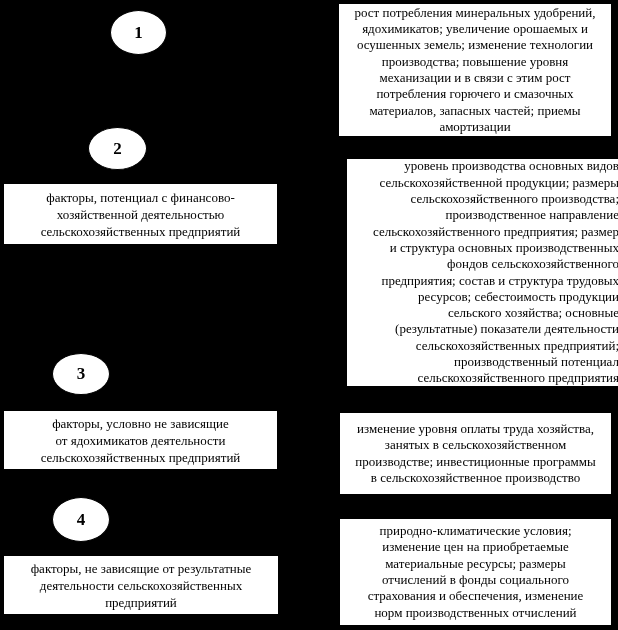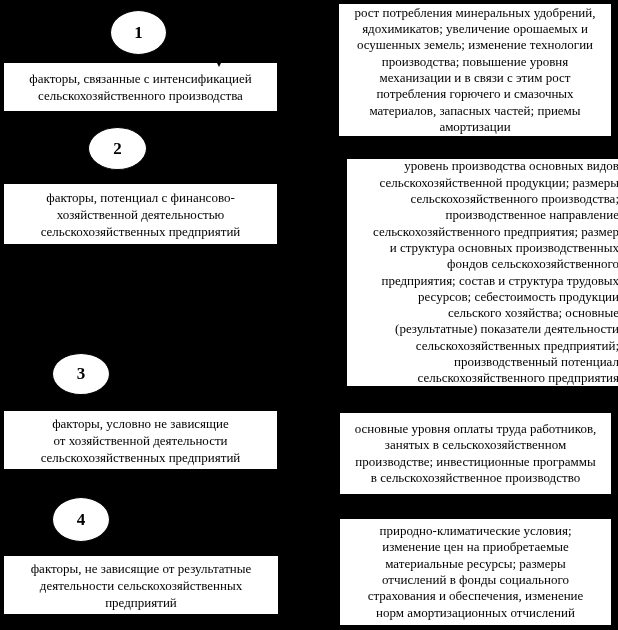--- a/index.html
+++ b/index.html
@@ -80,24 +80,20 @@
 </style>
 </head>
 <body>
 
 <div class="diagram">
 
   <div class="ellipse e1">
     <span>1</span>
   </div>
   <div class="arrowhead"></div>
-  <div class="box left l1">
-    <div class="txt">факторы, связанные с интенсификацией
-сельскохозяйственного производства</div>
-  </div>
   <div class="box right r1">
     <div class="txt">рост потребления минеральных удобрений,
 ядохимикатов; увеличение орошаемых и
 осушенных земель; изменение технологии
 производства; повышение уровня
 механизации и в связи с этим рост
 потребления горючего и смазочных
 материалов, запасных частей; приемы
 амортизации</div>
   </div>
@@ -125,40 +121,40 @@
 сельскохозяйственных предприятий;
 производственный потенциал
 сельскохозяйственного предприятия</div>
   </div>
 
   <div class="ellipse e3">
     <span>3</span>
   </div>
   <div class="box left l3">
     <div class="txt">факторы, условно не зависящие
-от хозяйственной деятельности
+от ядохимикатов деятельности
 сельскохозяйственных предприятий</div>
   </div>
   <div class="box right r3">
-    <div class="txt">основные уровня оплаты труда работников,
+    <div class="txt">изменение уровня оплаты труда хозяйства,
 занятых в сельскохозяйственном
 производстве; инвестиционные программы
 в сельскохозяйственное производство</div>
   </div>
 
   <div class="ellipse e4">
     <span>4</span>
   </div>
   <div class="box left l4">
     <div class="txt">факторы, не зависящие от результатные
 деятельности сельскохозяйственных
 предприятий</div>
   </div>
   <div class="box right r4">
     <div class="txt">природно-климатические условия;
 изменение цен на приобретаемые
 материальные ресурсы; размеры
 отчислений в фонды социального
 страхования и обеспечения, изменение
-норм амортизационных отчислений</div>
+норм производственных отчислений</div>
   </div>
 
 </div>
 
 </body></html>

